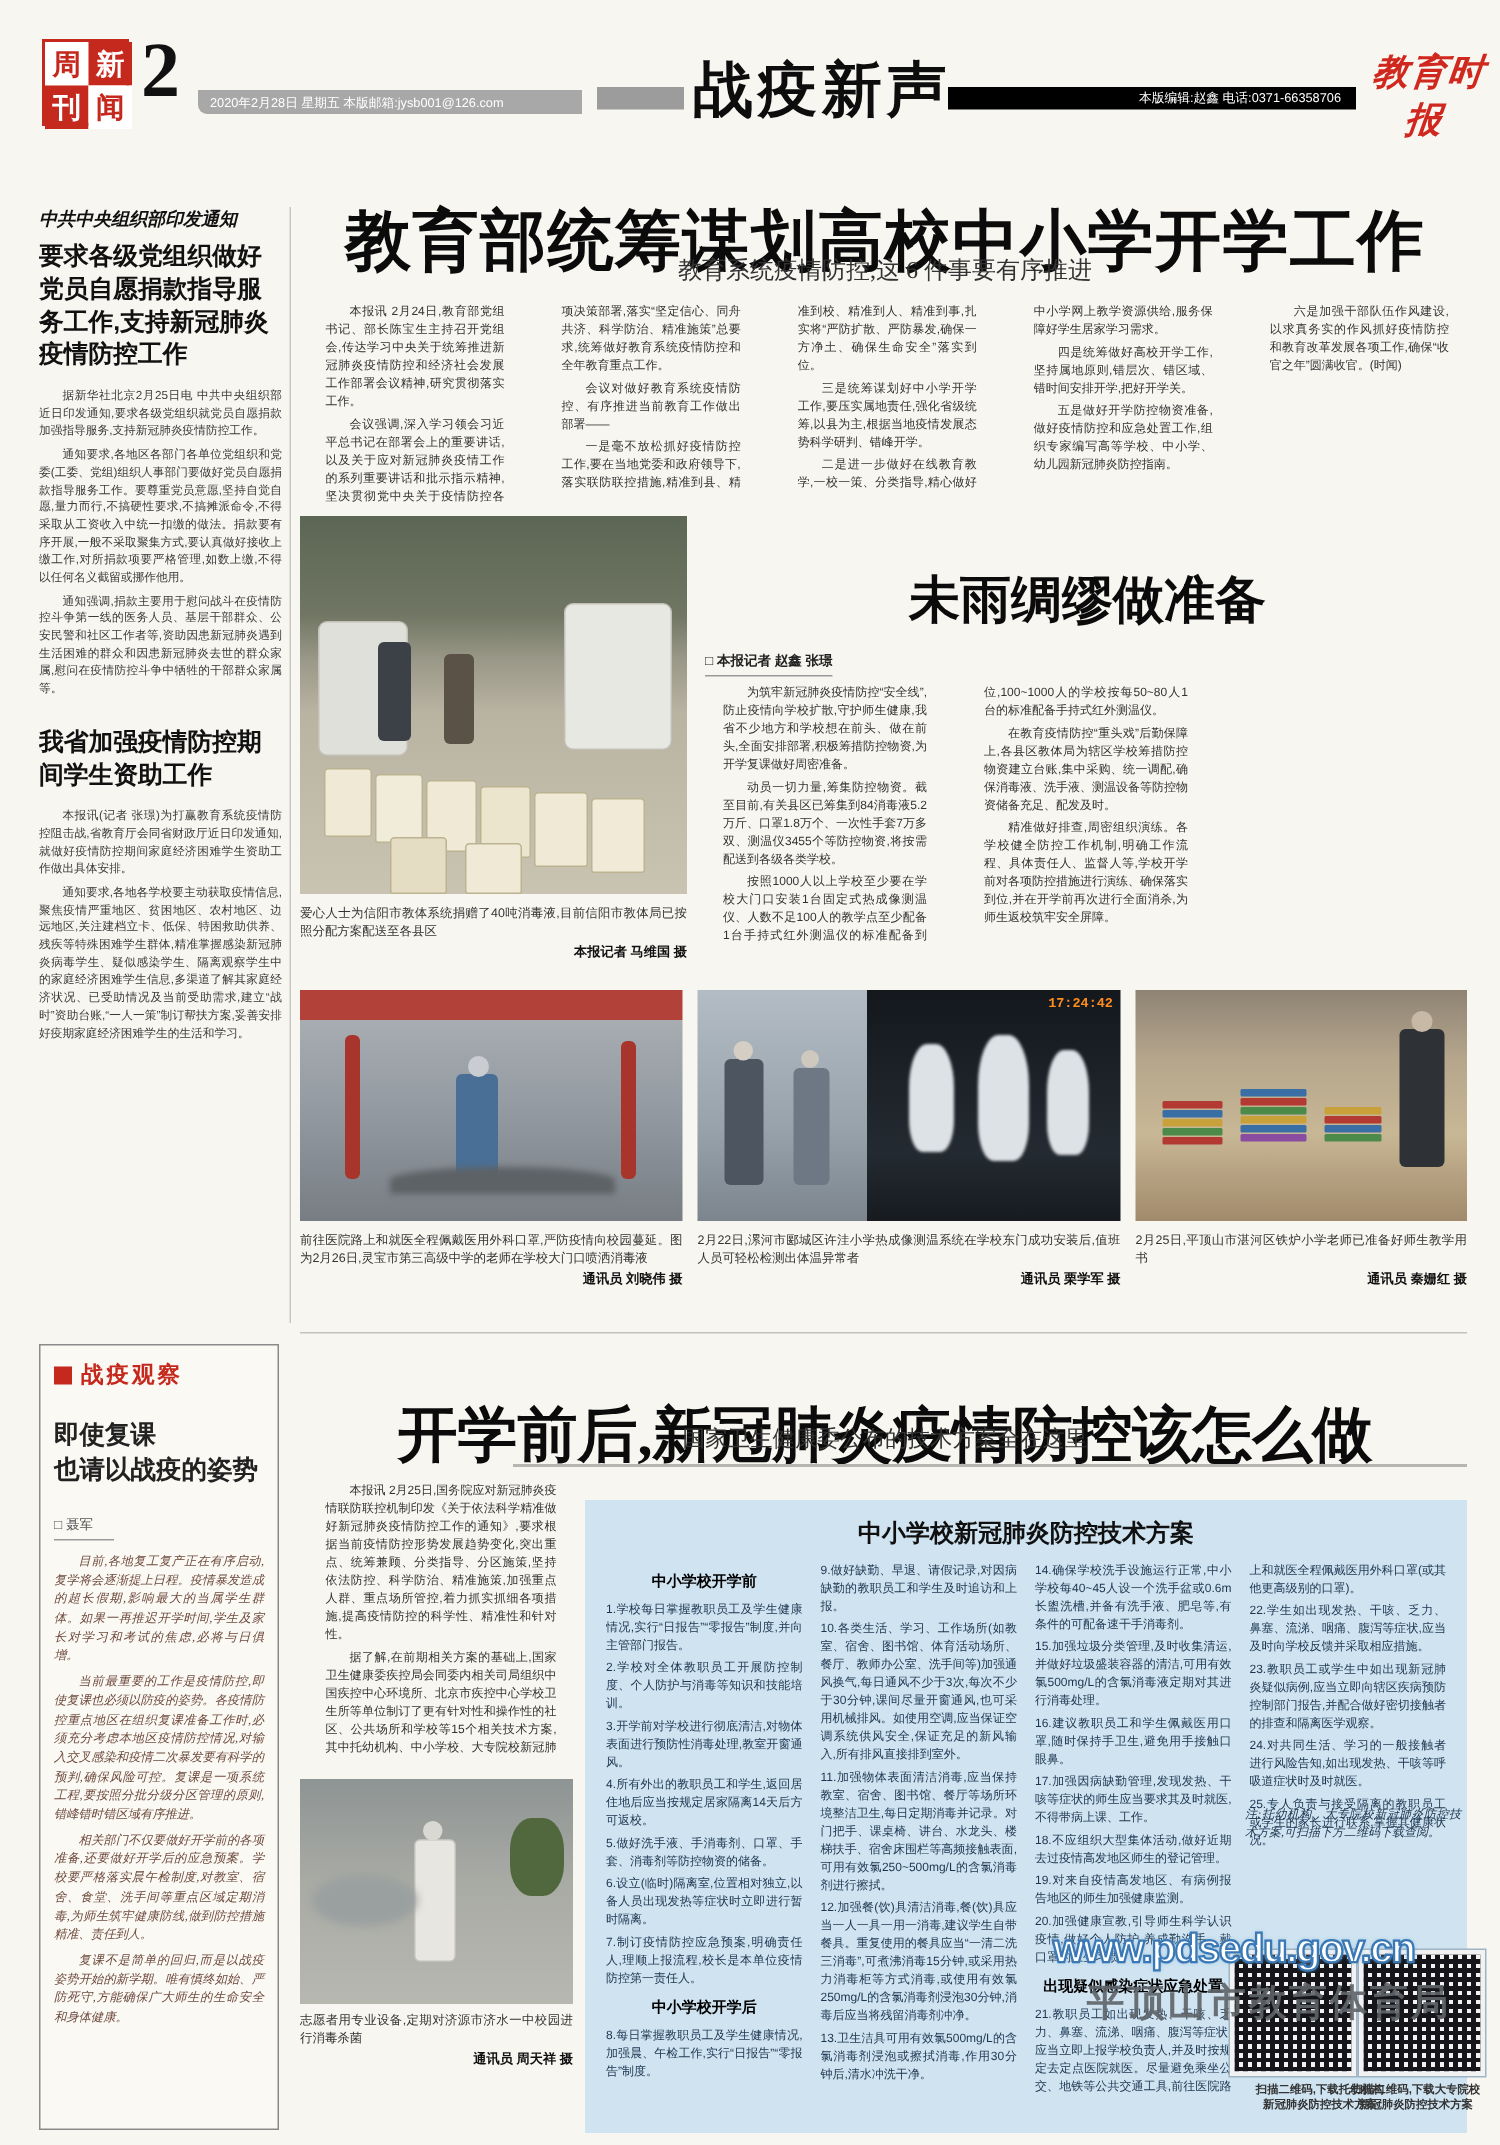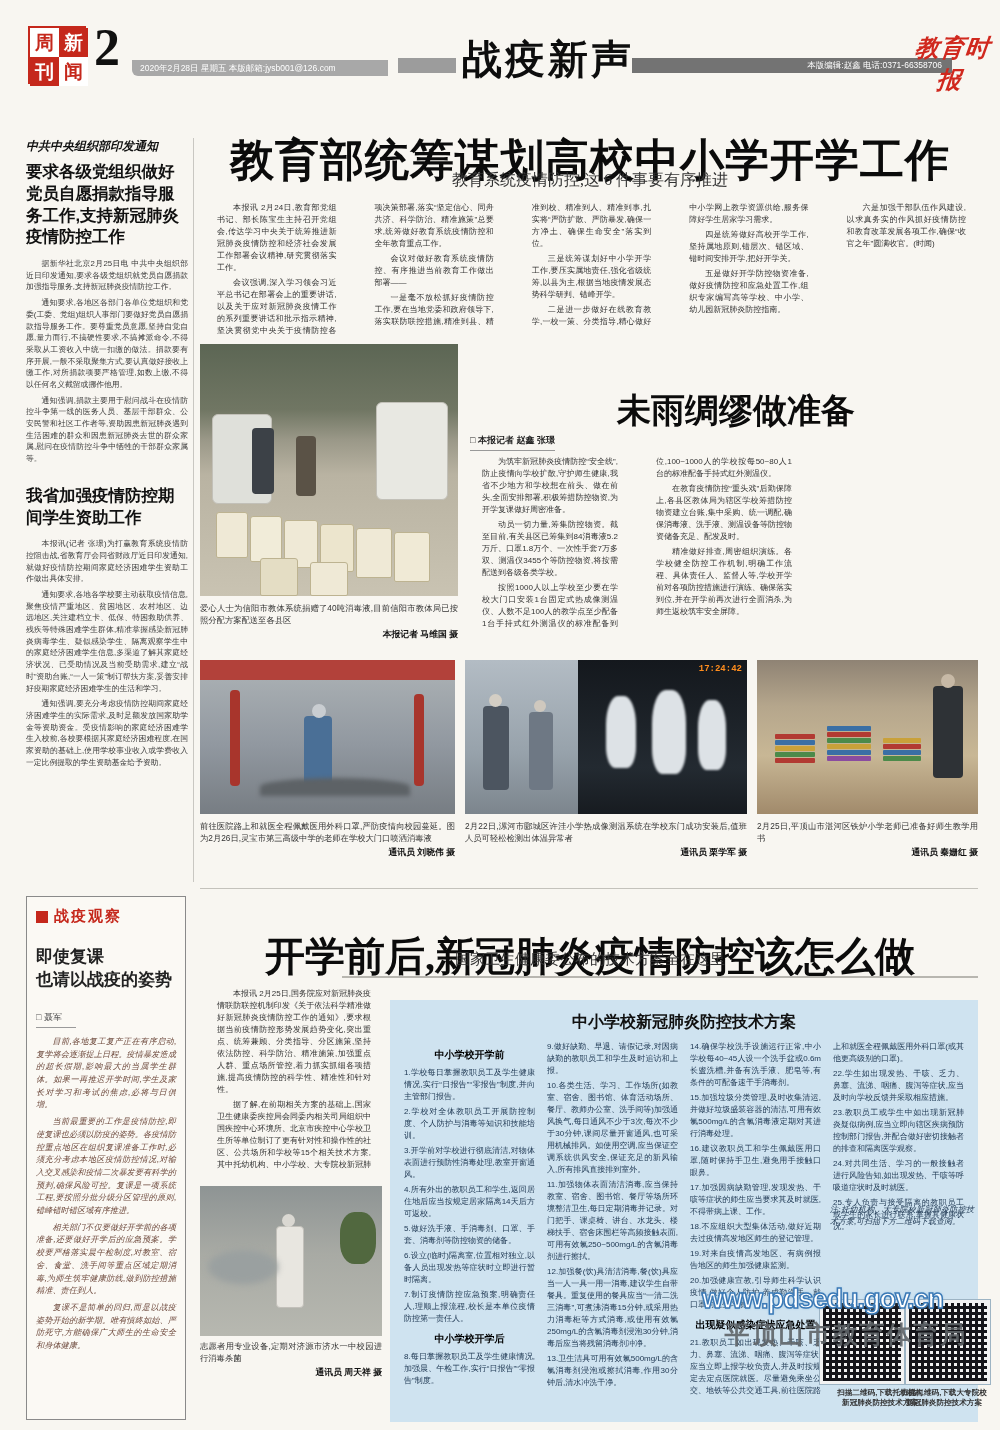--- a/index.html
+++ b/index.html
@@ -12,21 +12,21 @@
         grid-template-rows:29px 29px;border:2px solid #c5281c;box-sizing:border-box;}
   .logo span{display:flex;align-items:center;justify-content:center;font-family:"Liberation Serif",serif;
         font-weight:bold;font-size:19px;}
   .logo span:nth-child(1),.logo span:nth-child(4){background:#fff;color:#c5281c;}
   .logo span:nth-child(2),.logo span:nth-child(3){background:#c5281c;color:#fff;}
   .pagenum{left:94px;top:18px;font-family:"Liberation Serif",serif;font-weight:900;font-size:52px;color:#111;}
   .datebar{left:132px;top:60px;width:240px;height:16px;background:#a8a8a8;color:#fff;
         font-size:8.5px;line-height:16px;padding:0 8px;border-radius:0 0 0 6px;}
   .secbar-l{left:398px;top:58px;width:58px;height:15px;background:#9c9c9c;}
   .sectitle{left:462px;top:32px;font-size:40px;font-weight:900;letter-spacing:3px;color:#0d0d0d;}
-  .secbar-r{left:632px;top:58px;width:320px;height:15px;background:#737373;color:#fff;
+  .secbar-r{left:632px;top:58px;width:272px;height:15px;background:#000000;color:#fff;
         font-size:8.5px;line-height:15px;text-align:right;padding-right:10px;box-sizing:border-box;}
   .papername{left:906px;top:32px;width:90px;font-family:"Liberation Serif",serif;font-style:italic;
         font-weight:900;font-size:24px;color:#d0281e;transform:skewX(-6deg);letter-spacing:1px;text-align:center;}
 
   
   .sidebar{left:26px;top:138px;width:162px;height:752px;overflow:hidden;}
   .kicker{font-family:"Liberation Serif",serif;font-style:italic;font-weight:bold;font-size:12px;color:#111;margin:0 0 6px;}
   .side-title{font-size:16.5px;font-weight:bold;line-height:1.32;color:#111;margin:0 0 10px;}
   .side-body p{font-size:7.8px;line-height:1.5;text-align:justify;text-indent:2em;margin:0 0 4px;color:#3a3a3a;}
   .side-gap{height:16px;}
@@ -141,21 +141,20 @@
     <div class="side-body">
         <p>据新华社北京2月25日电 中共中央组织部近日印发通知,要求各级党组织就党员自愿捐款加强指导服务,支持新冠肺炎疫情防控工作。</p>
         <p>通知要求,各地区各部门各单位党组织和党委(工委、党组)组织人事部门要做好党员自愿捐款指导服务工作。要尊重党员意愿,坚持自觉自愿,量力而行,不搞硬性要求,不搞摊派命令,不得采取从工资收入中统一扣缴的做法。捐款要有序开展,一般不采取聚集方式,要认真做好接收上缴工作,对所捐款项要严格管理,如数上缴,不得以任何名义截留或挪作他用。</p>
         <p>通知强调,捐款主要用于慰问战斗在疫情防控斗争第一线的医务人员、基层干部群众、公安民警和社区工作者等,资助因患新冠肺炎遇到生活困难的群众和因患新冠肺炎去世的群众家属,慰问在疫情防控斗争中牺牲的干部群众家属等。</p>
       </div>
     <div class="side-gap"></div>
     <h3 class="side-title">我省加强疫情防控期间学生资助工作</h3>
     <div class="side-body">
         <p>本报讯(记者 张璟)为打赢教育系统疫情防控阻击战,省教育厅会同省财政厅近日印发通知,就做好疫情防控期间家庭经济困难学生资助工作做出具体安排。</p>
         <p>通知要求,各地各学校要主动获取疫情信息,聚焦疫情严重地区、贫困地区、农村地区、边远地区,关注建档立卡、低保、特困救助供养、残疾等特殊困难学生群体,精准掌握感染新冠肺炎病毒学生、疑似感染学生、隔离观察学生中的家庭经济困难学生信息,多渠道了解其家庭经济状况、已受助情况及当前受助需求,建立“战时”资助台账,“一人一策”制订帮扶方案,妥善安排好疫期家庭经济困难学生的生活和学习。</p>
-        <p>通知强调,要充分考虑疫情防控期间家庭经济困难学生的实际需求,及时足额发放国家助学金等资助资金。受疫情影响的家庭经济困难学生入校前,各校要根据其家庭经济困难程度,在国家资助的基础上,使用学校事业收入或学费收入一定比例提取的学生资助基金给予资助。</p>
       </div>
   </div>
   <div class="abs vrule"></div>
 
   <div class="abs observe">
     <div class="obs-head">
       <span class="obs-sq"></span>
       <span class="obs-name">战疫观察</span>
     </div>
     <div class="obs-title">
@@ -197,21 +196,21 @@
     <div class="jug" style="left:60px;top:214px;width:36px;height:36px;background:#e4ddc4;"></div>
     <div class="jug" style="left:110px;top:218px;width:36px;height:32px;"></div>
     <div class="figure" style="left:52px;top:84px;width:22px;height:66px;background:#3c4147;"></div>
     <div class="figure" style="left:96px;top:92px;width:20px;height:60px;background:#5a5246;"></div>
   </div>
   <div class="abs caption cap-jugs">
     <span class="cap-text">爱心人士为信阳市教体系统捐赠了40吨消毒液,目前信阳市教体局已按照分配方案配送至各县区</span>
     <span class="cap-credit">本报记者 马维国 摄</span>
   </div>
 
-  <h2 class="abs" style="left:470px;top:376px;width:508px;text-align:center;font-family:'Liberation Serif',serif;font-weight:900;font-size:34px;color:#0b0b0b;margin:12px;">未雨绸缪做准备</h2>
+  <h2 class="abs" style="left:470px;top:376px;width:508px;text-align:center;font-family:'Liberation Serif',serif;font-weight:900;font-size:34px;color:#0b0b0b;margin:1px;">未雨绸缪做准备</h2>
   <div class="abs" style="left:470px;top:434px;font-size:9px;font-weight:bold;color:#222;border-bottom:1px solid #999;padding-bottom:3px;">□ 本报记者 赵鑫 张璟</div>
   <div class="abs body-cols" style="left:470px;top:456px;width:508px;height:192px;column-count:3;">
       <p>为筑牢新冠肺炎疫情防控“安全线”,防止疫情向学校扩散,守护师生健康,我省不少地方和学校想在前头、做在前头,全面安排部署,积极筹措防控物资,为开学复课做好周密准备。</p>
       <p>动员一切力量,筹集防控物资。截至目前,有关县区已筹集到84消毒液5.2万斤、口罩1.8万个、一次性手套7万多双、测温仪3455个等防控物资,将按需配送到各级各类学校。</p>
       <p>按照1000人以上学校至少要在学校大门口安装1台固定式热成像测温仪、人数不足100人的教学点至少配备1台手持式红外测温仪的标准配备到位,100~1000人的学校按每50~80人1台的标准配备手持式红外测温仪。</p>
       <p>在教育疫情防控“重头戏”后勤保障上,各县区教体局为辖区学校筹措防控物资建立台账,集中采购、统一调配,确保消毒液、洗手液、测温设备等防控物资储备充足、配发及时。</p>
       <p>精准做好排查,周密组织演练。各学校健全防控工作机制,明确工作流程、具体责任人、监督人等,学校开学前对各项防控措施进行演练、确保落实到位,并在开学前再次进行全面消杀,为师生返校筑牢安全屏障。</p>
     </div>
 
   <div class="abs photo ph-gate">

